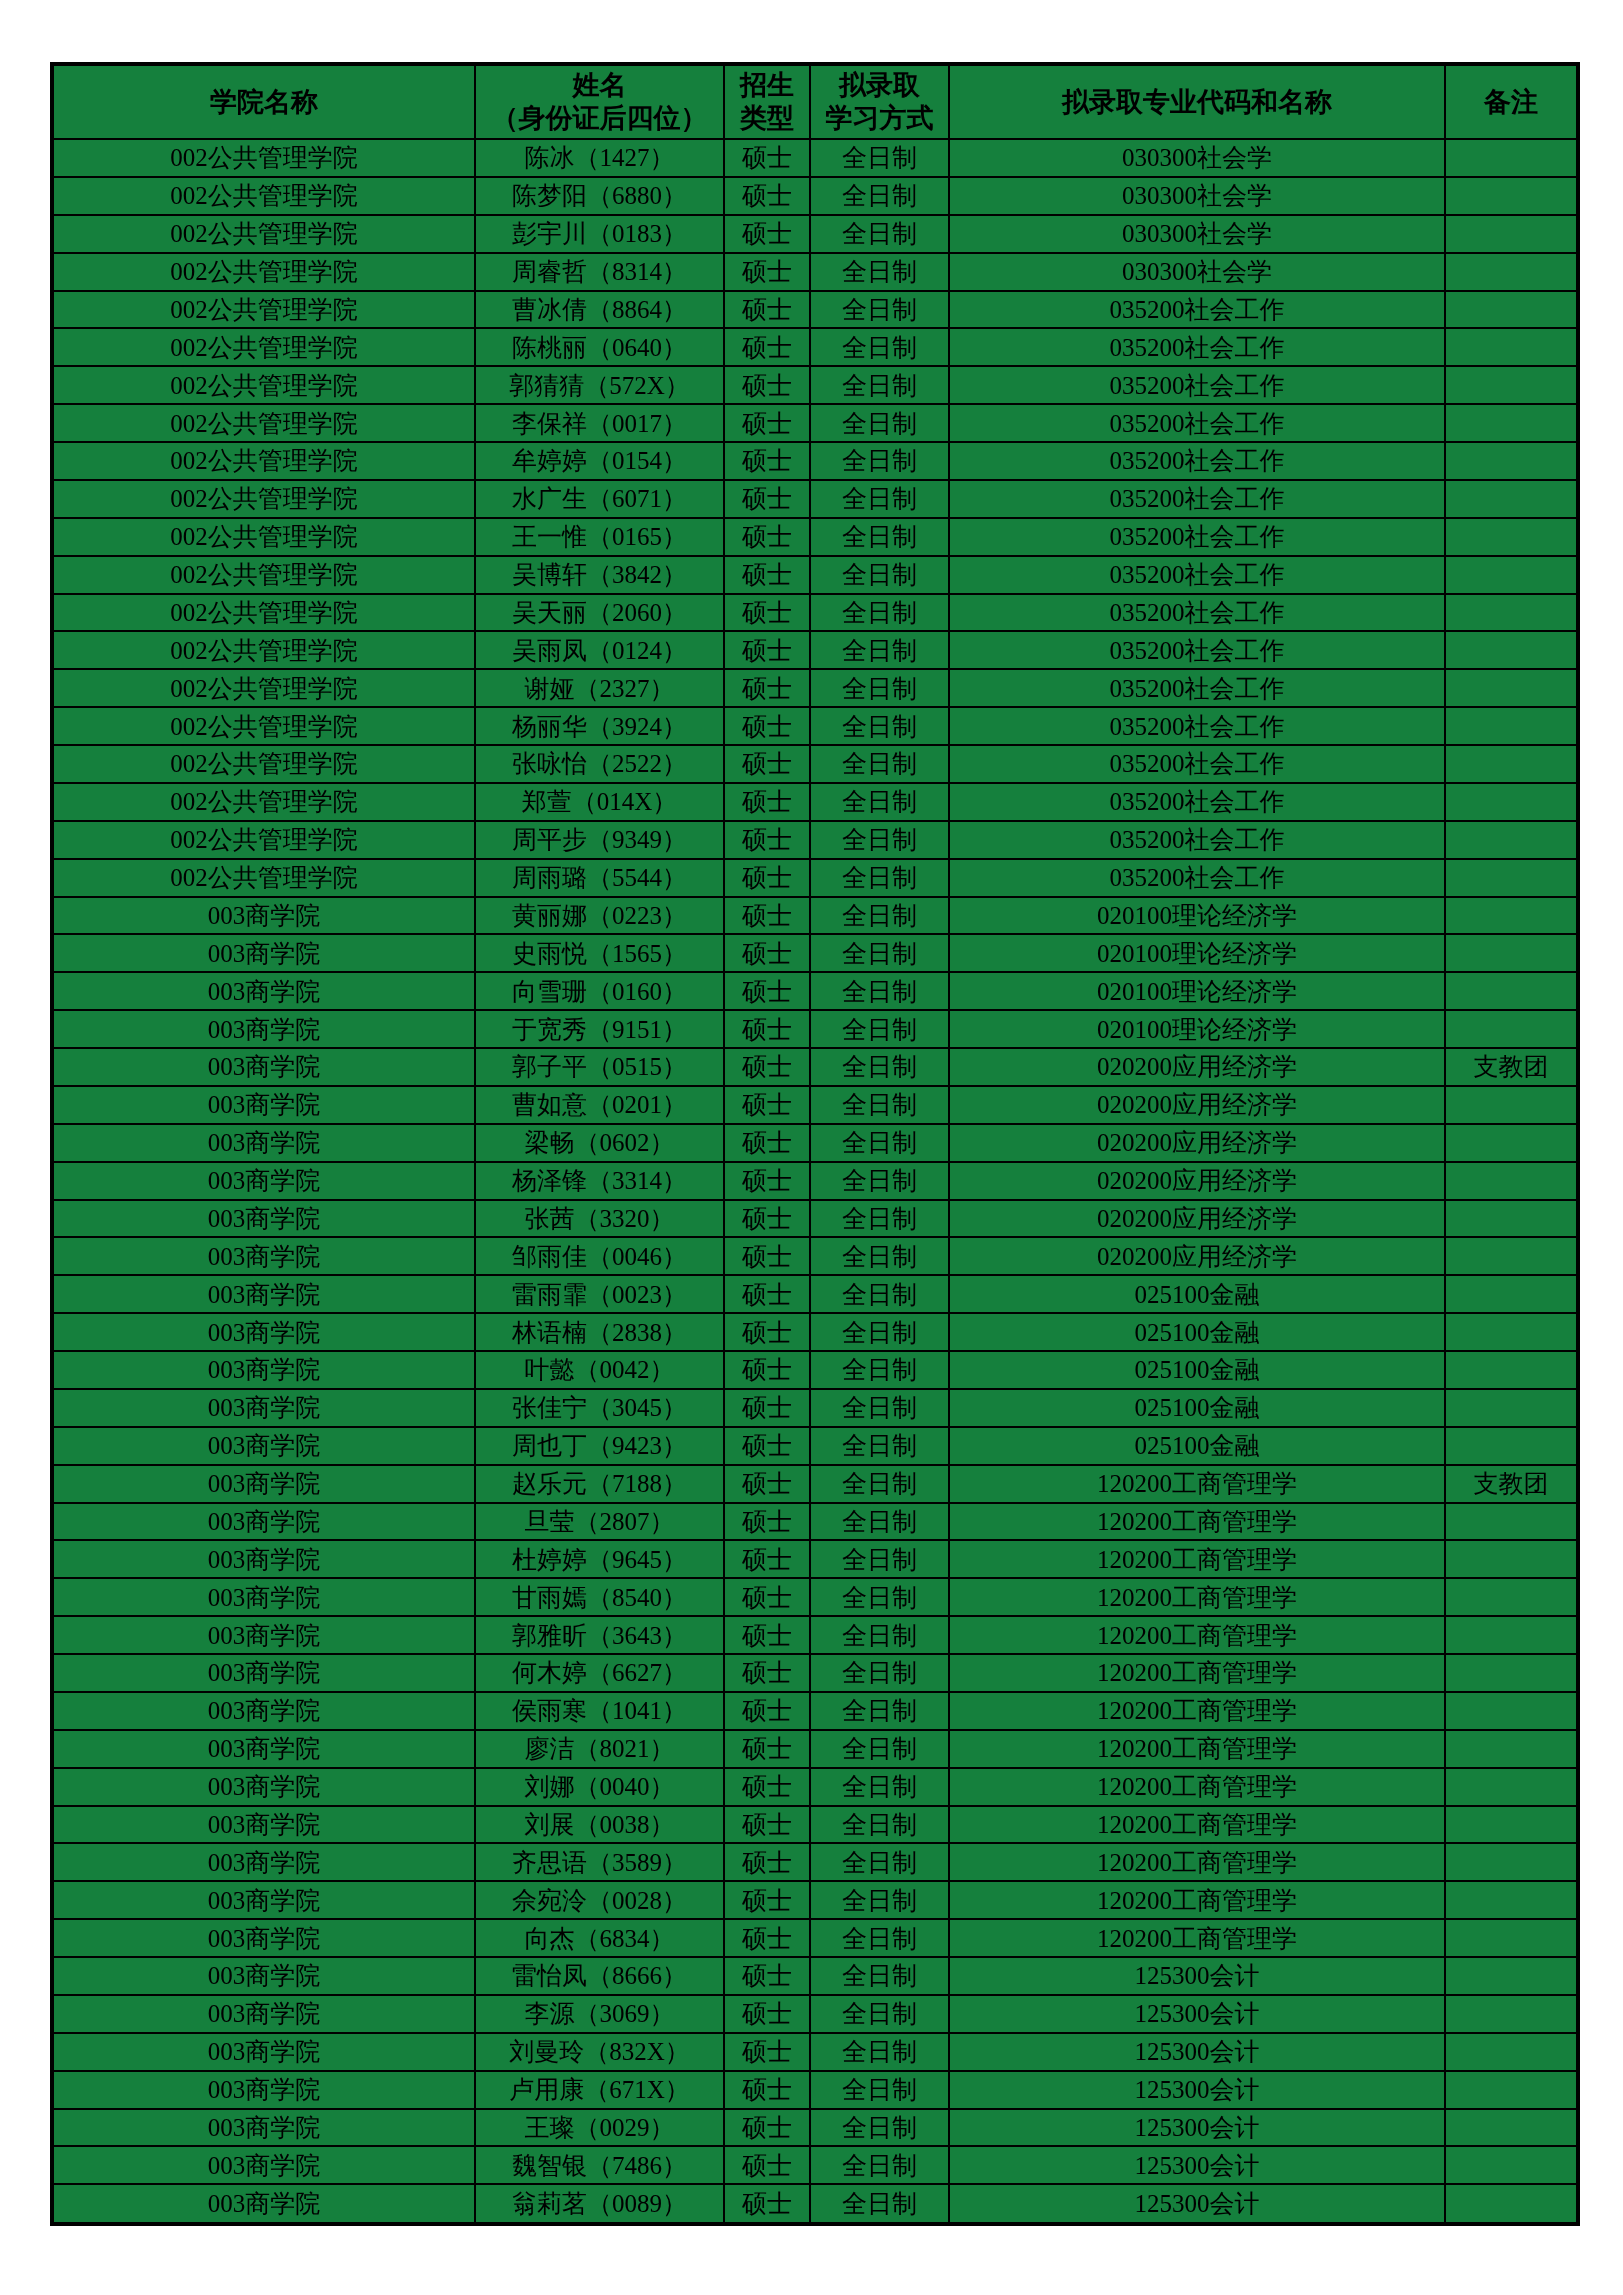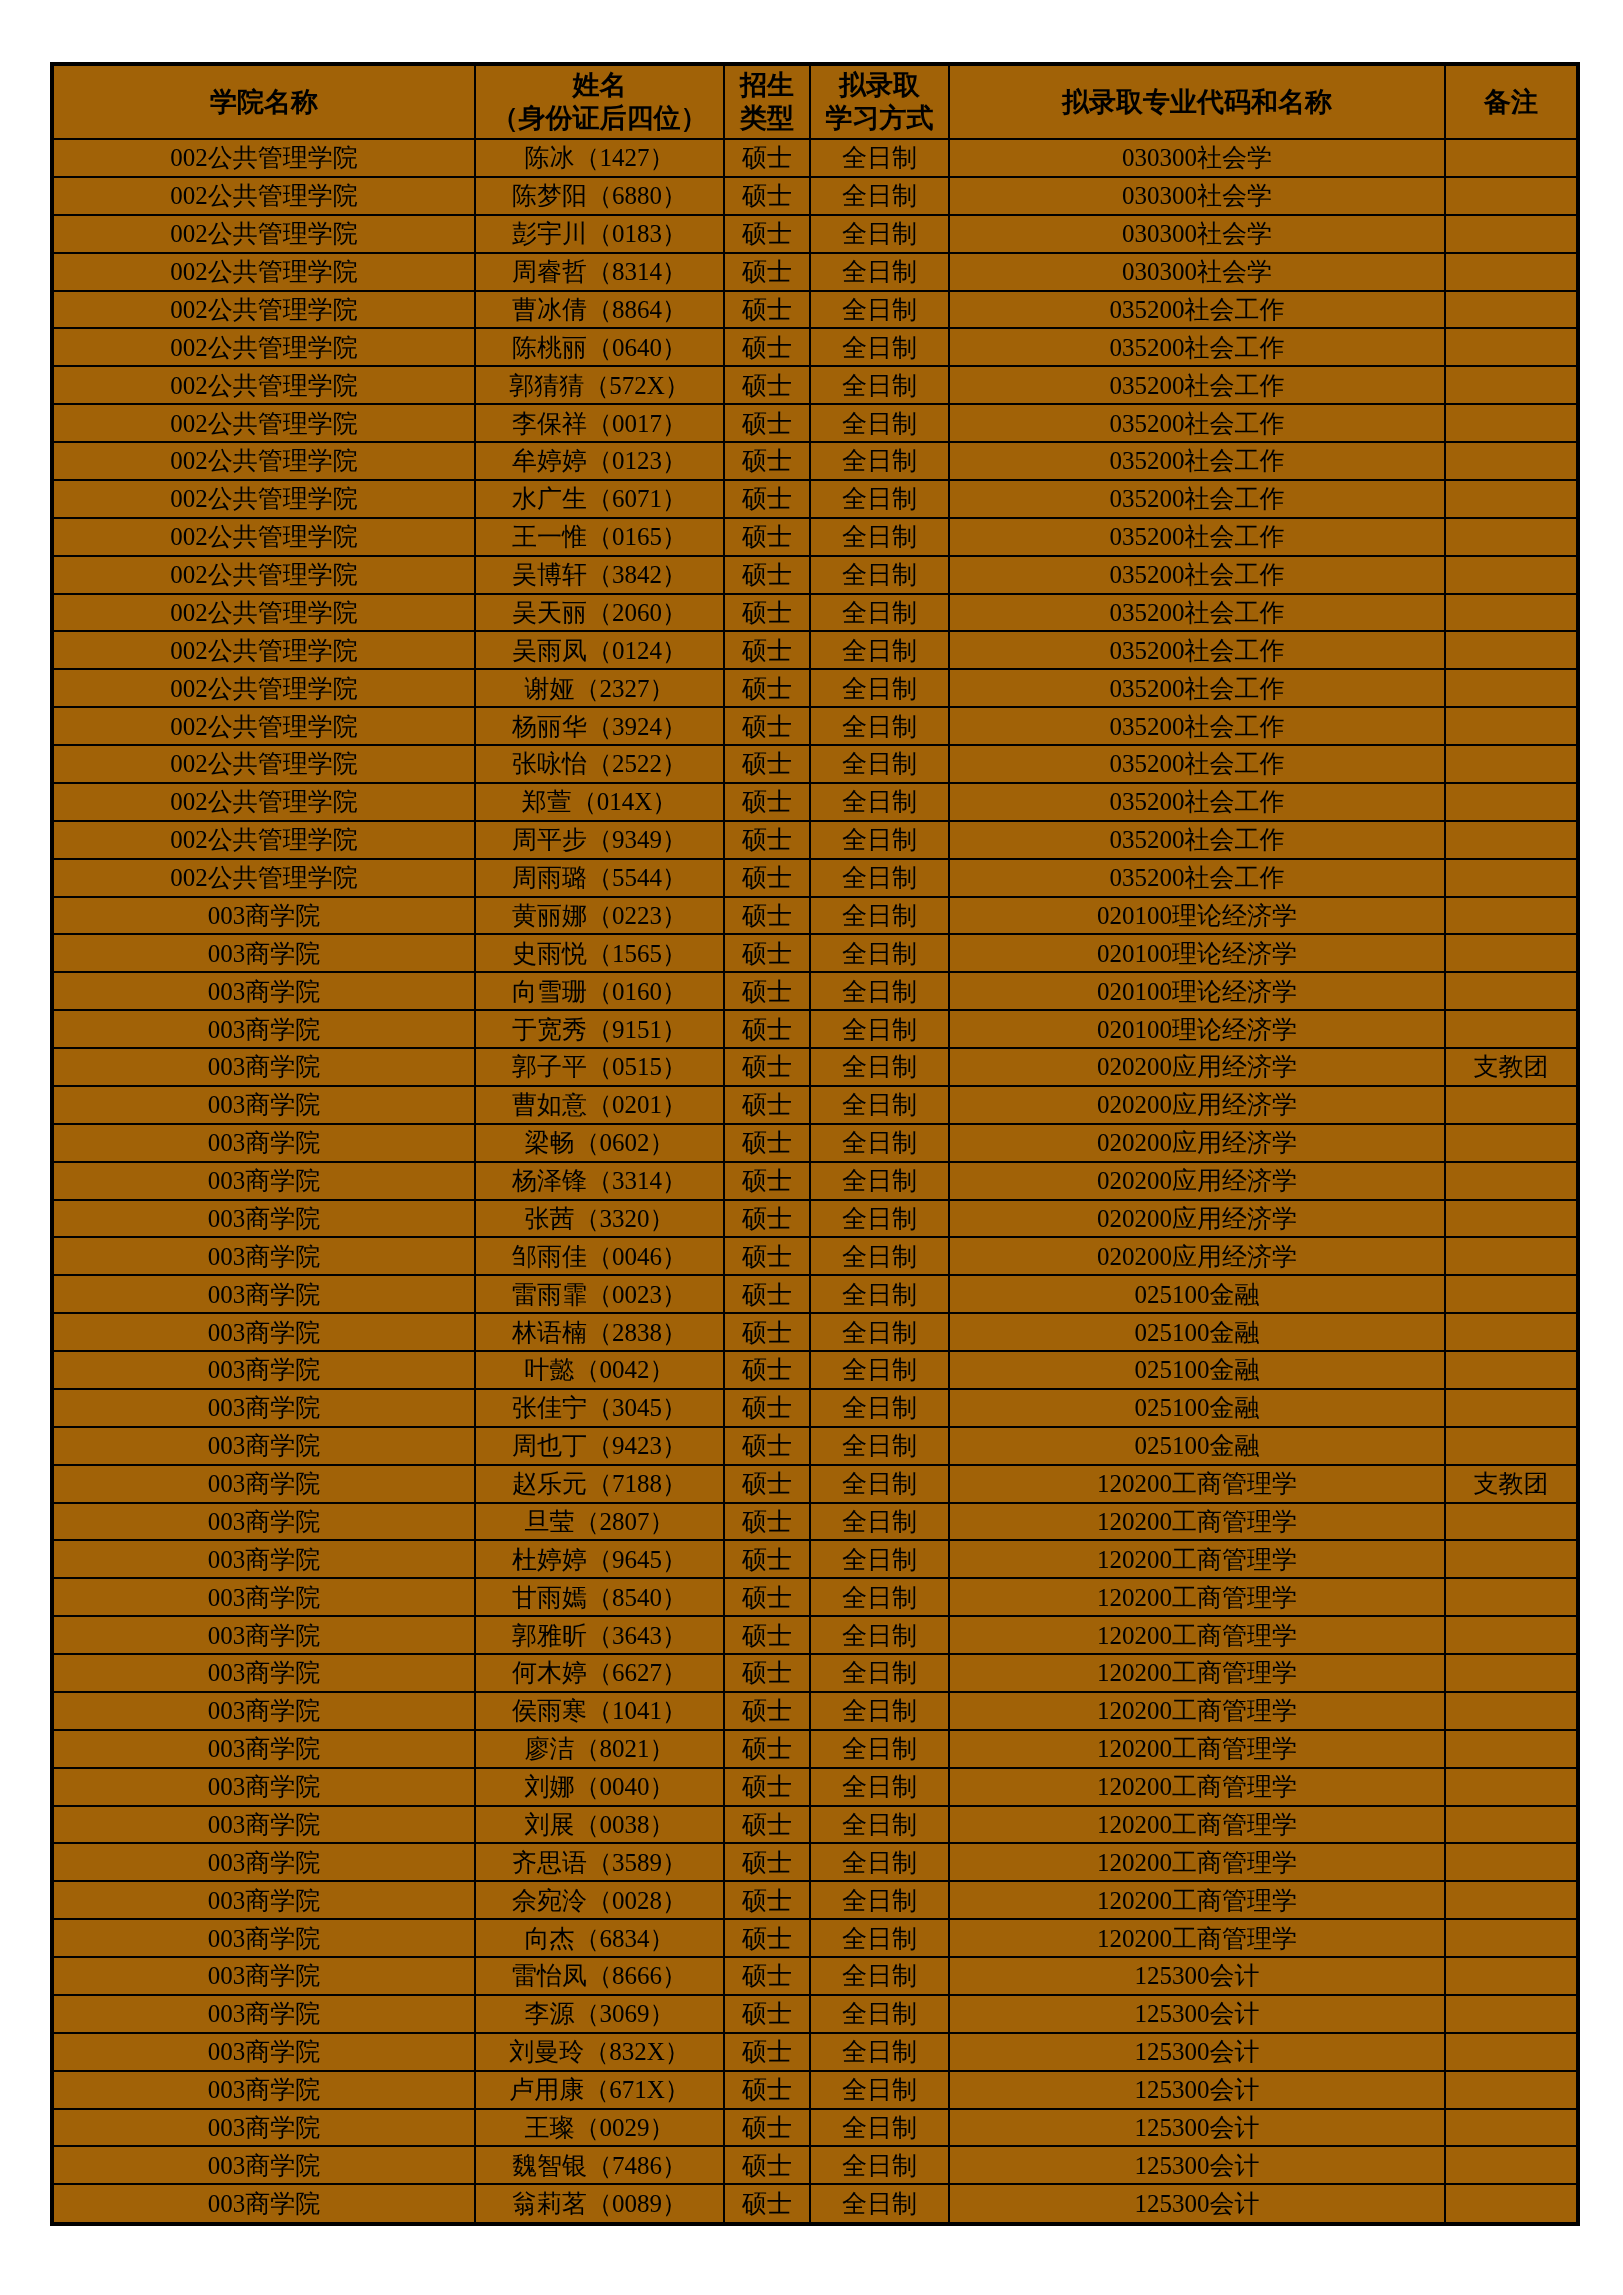--- a/index.html
+++ b/index.html
@@ -16,21 +16,21 @@
     color: #000000;
   }
   table.admission {
     position: absolute;
     left: 50px;
     top: 62px;
     width: 1526px;
     height: 2164px;
     border-collapse: collapse;
     table-layout: fixed;
-    background: #a16207;
+    background: #15803d;
   }
   table.admission th,
   table.admission td {
     border: 2.4px solid #000000;
     padding: 0;
     text-align: center;
     vertical-align: middle;
     overflow: hidden;
   }
   table.admission {
@@ -139,21 +139,21 @@
         <tr>
     <td>002公共管理学院</td>
     <td>李保祥（0017）</td>
     <td>硕士</td>
     <td>全日制</td>
     <td>035200社会工作</td>
     <td></td>
   </tr>
         <tr>
     <td>002公共管理学院</td>
-    <td>牟婷婷（0123）</td>
+    <td>牟婷婷（0154）</td>
     <td>硕士</td>
     <td>全日制</td>
     <td>035200社会工作</td>
     <td></td>
   </tr>
         <tr>
     <td>002公共管理学院</td>
     <td>水广生（6071）</td>
     <td>硕士</td>
     <td>全日制</td>

